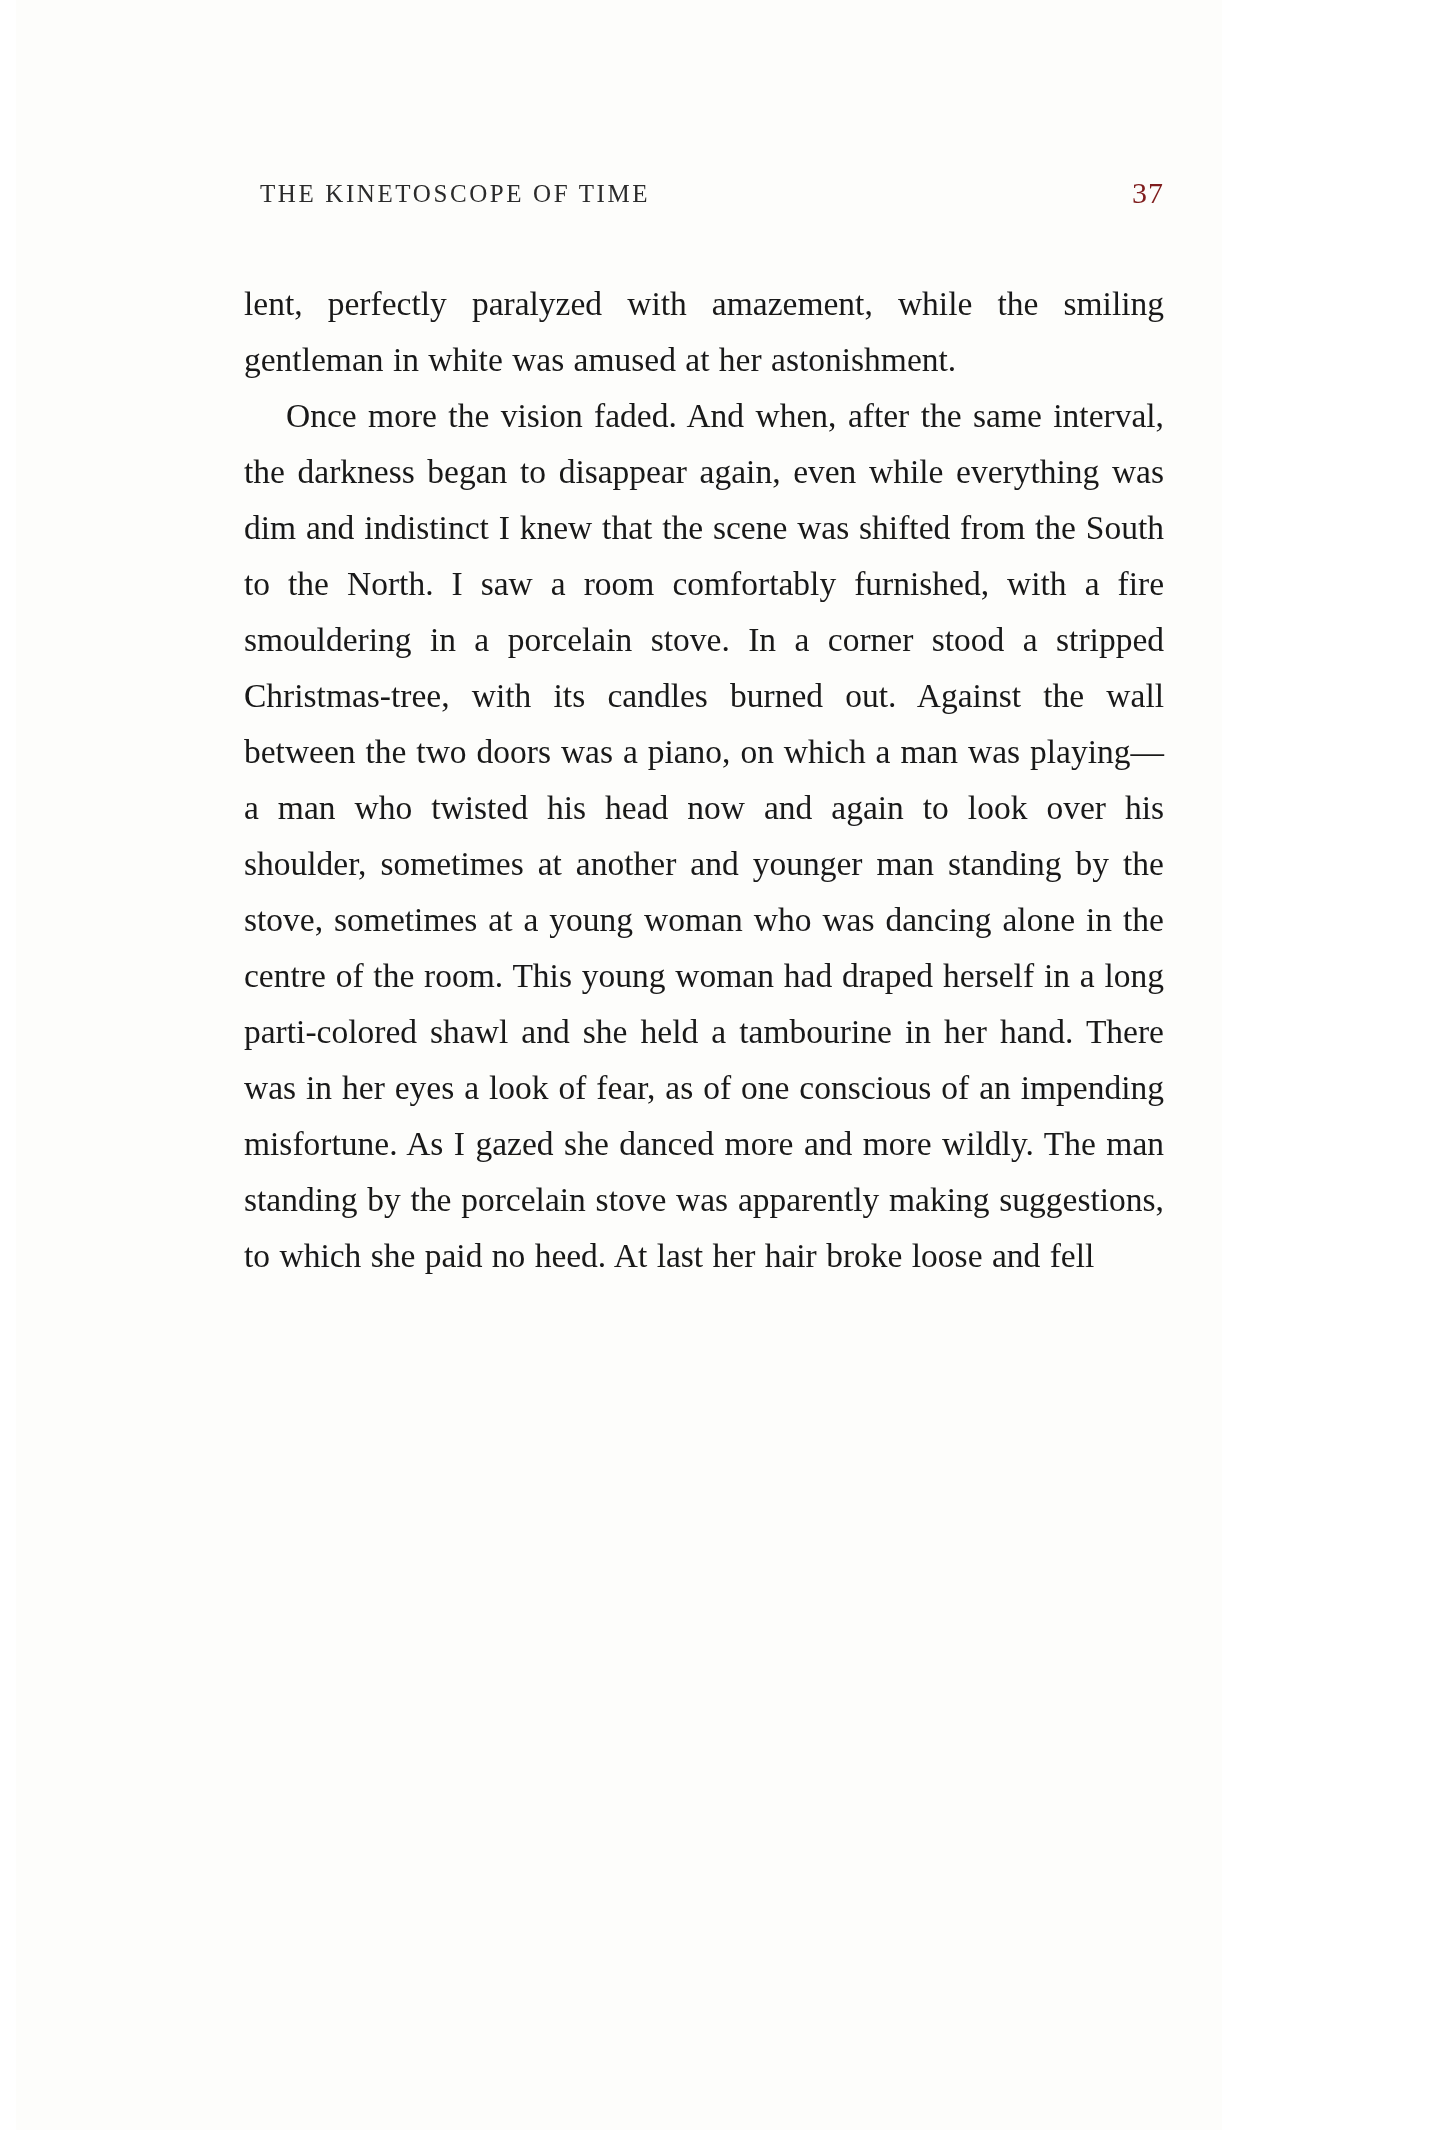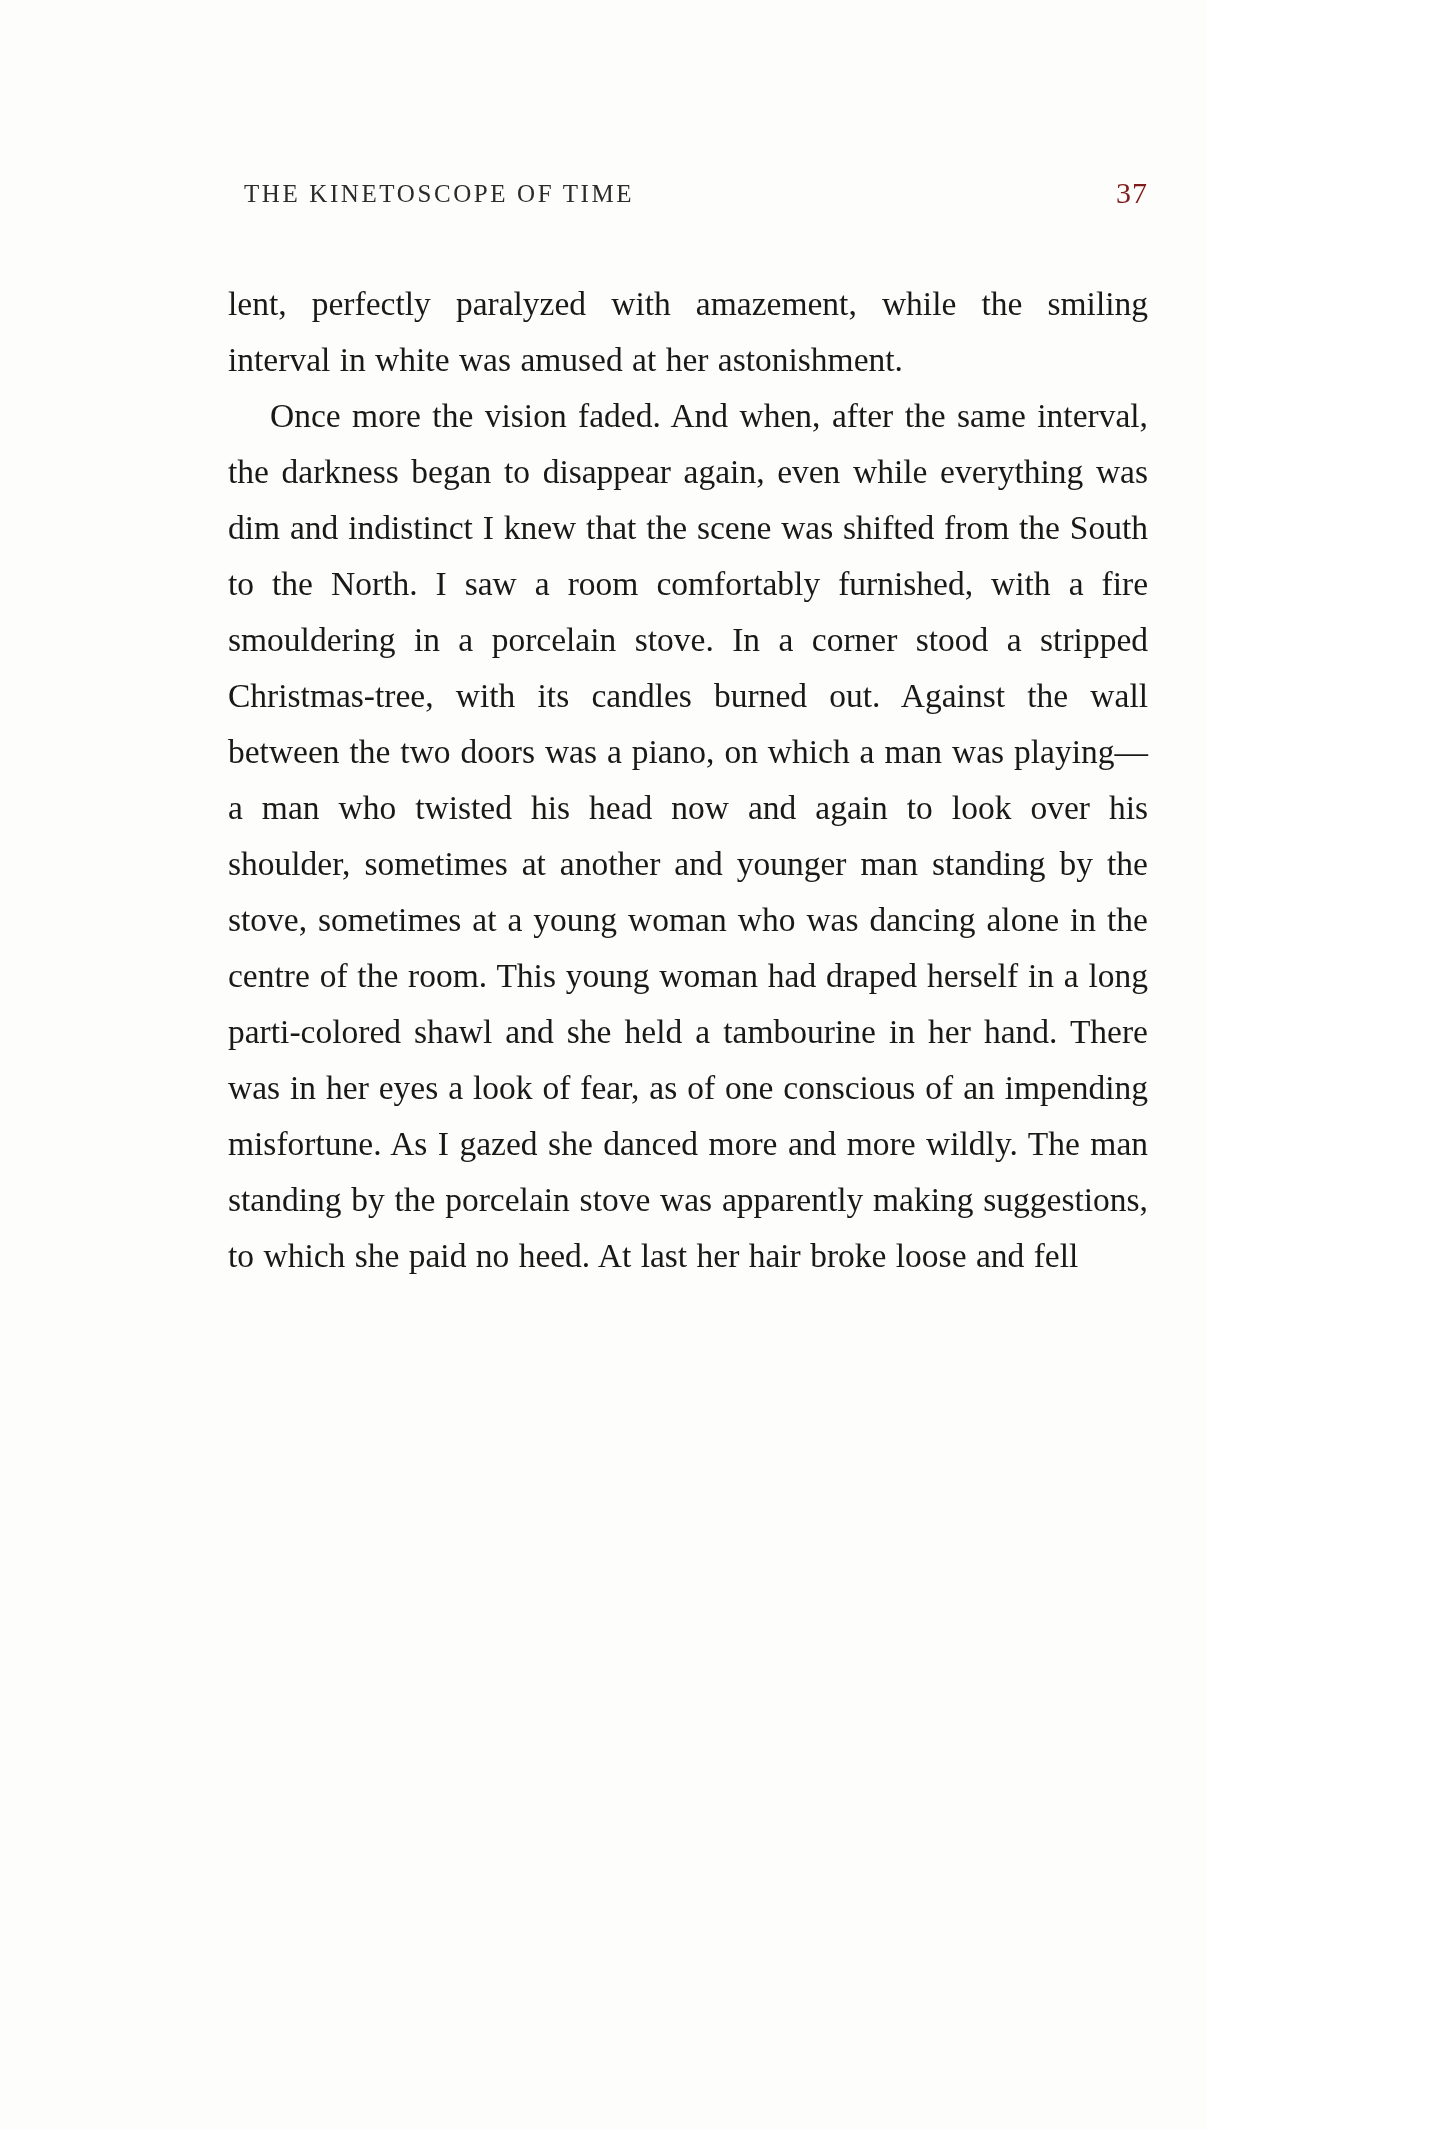--- a/index.html
+++ b/index.html
@@ -10,21 +10,21 @@
   body {
     width: 1430px;
     height: 2130px;
     position: relative;
     font-family: "Liberation Serif", serif;
     color: #1a1a1a;
     overflow: hidden;
   }
   .page {
     position: absolute;
-    left: 0;
+    left: 16px;
     top: 0;
     width: 1206px;
     height: 2130px;
     background: #fdfdfb;
   }
   .page-inner {
     position: absolute;
     left: 228px;
     top: 180px;
     width: 920px;
@@ -78,18 +78,18 @@
 
 <div class="page">
   <div class="page-inner">
 
     <div class="running-head">
       <div class="running-title">THE KINETOSCOPE OF TIME</div>
       <div class="folio">37</div>
     </div>
 
     <div class="body-text">
-      <p class="spaced">lent, perfectly paralyzed with amazement, while the smiling interval in white was amused at her astonishment.</p>
+      <p class="spaced">lent, perfectly paralyzed with amazement, while the smiling gentleman in white was amused at her astonishment.</p>
       <p class="para-indent spaced">Once more the vision faded.  And when, after the same interval, the darkness began to disappear again, even while everything was dim and indistinct I knew that the scene was shifted from the South to the North.  I saw a room comfortably furnished, with a fire smouldering in a porcelain stove.  In a corner stood a stripped Christmas-tree, with its candles burned out.  Against the wall between the two doors was a piano, on which a man was playing—a man who twisted his head now and again to look over his shoulder, sometimes at another and younger man standing by the stove, sometimes at a young woman who was dancing alone in the centre of the room.  This young woman had draped herself in a long parti-colored shawl and she held a tambourine in her hand. There was in her eyes a look of fear, as of one conscious of an impending misfortune.  As I gazed she danced more and more wildly.  The man standing by the porcelain stove was apparently making suggestions, to which she paid no heed.  At last her hair broke loose and fell</p>
     </div>
 
   </div>
 </div>
 
 </body></html>

